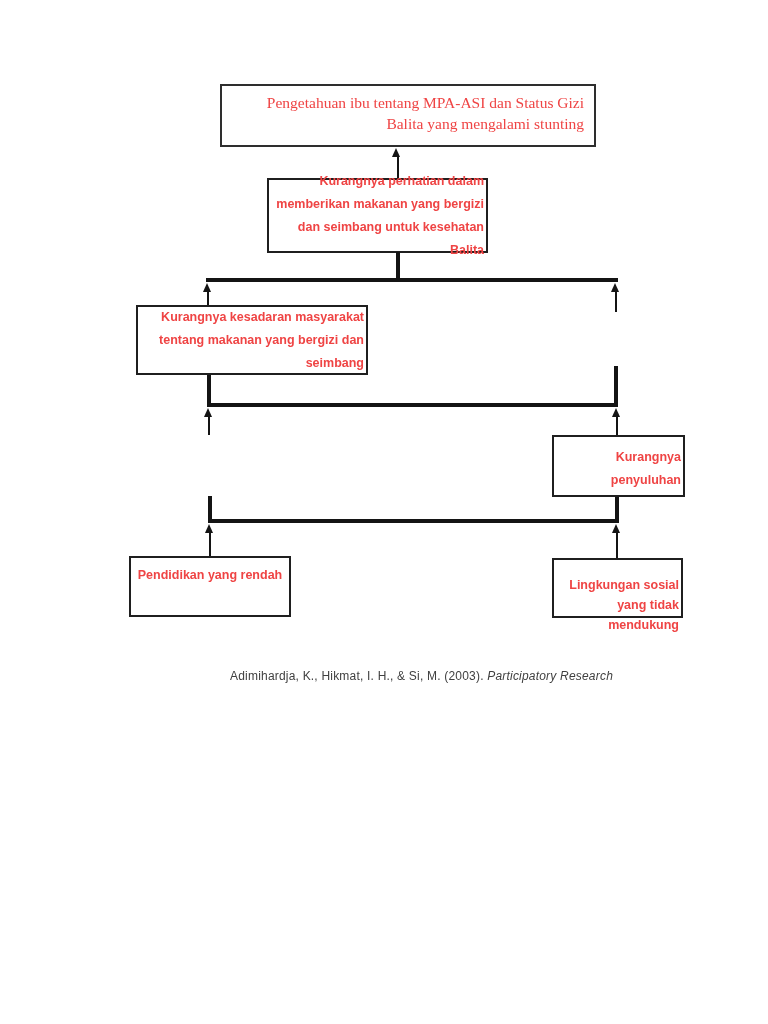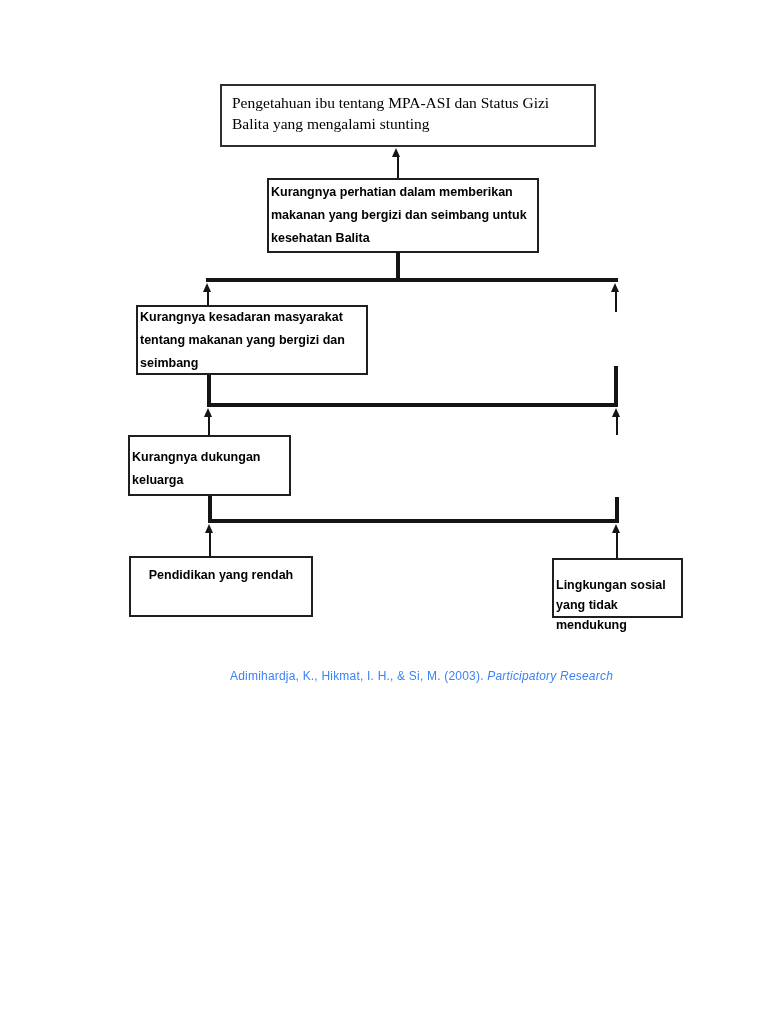--- a/index.html
+++ b/index.html
@@ -12,26 +12,26 @@
     overflow: hidden;
   }
   .node {
     position: absolute;
     box-sizing: border-box;
     border: 2px solid #1f1f1f;
     background: #ffffff;
     display: flex;
     align-items: center;
     justify-content: center;
-    text-align: left;
+    text-align: right;
     font-family: "Liberation Sans", sans-serif;
     font-weight: bold;
     font-size: 12.5px;
     line-height: 23px;
-    color: #000000;
+    color: #ef4444;
     padding: 0 2px;
   }
   .node.top-align { align-items: flex-start; }
   .node.serif {
     font-family: "Liberation Serif", serif;
     font-weight: normal;
     font-size: 15.5px;
     line-height: 21px;
     border-color: #2e2e2e;
     padding: 6px 10px 0 10px;
@@ -47,50 +47,50 @@
     height: 0;
     border-left: 4.5px solid transparent;
     border-right: 4.5px solid transparent;
     border-bottom: 9px solid #141414;
   }
   .citation-line {
     position: absolute;
     font-family: "Liberation Sans", sans-serif;
     font-size: 12px;
     line-height: 20px;
-    color: #3b82f6;
+    color: #404040;
     letter-spacing: 0.2px;
     white-space: nowrap;
   }
   .citation-line .it { font-style: italic; }
 </style>
 </head>
 <body>
 
 <div class="page">
 
   <div class="node serif" style="left:220px; top:84px; width:376px; height:63px;">
     <span>Pengetahuan ibu tentang MPA-ASI dan Status Gizi Balita yang mengalami stunting</span>
   </div>
 
-  <div class="node" style="left:267px; top:178px; width:272px; height:75px;">
+  <div class="node" style="left:267px; top:178px; width:221px; height:75px;">
     <span>Kurangnya perhatian dalam memberikan makanan yang bergizi dan seimbang untuk kesehatan Balita</span>
   </div>
 
   <div class="node" style="left:101px; top:305px; width:232px; height:70px;margin-left:35px;">
     <span>Kurangnya kesadaran masyarakat tentang makanan yang bergizi dan seimbang</span>
   </div>
 
 
-  <div class="node top-align" style="left:128px; top:435px; width:163px; height:61px; padding-top:9px;">
-    <span>Kurangnya dukungan keluarga</span>
+
+  <div class="node top-align" style="left:552px; top:435px; width:133px; height:62px; padding-top:9px;">
+    <span>Kurangnya penyuluhan</span>
   </div>
 
-
-  <div class="node top-align" style="left:129px; top:556px; width:184px; height:61px; padding-top:6px; white-space:nowrap;">
+  <div class="node top-align" style="left:129px; top:556px; width:162px; height:61px; padding-top:6px; white-space:nowrap;">
     <span>Pendidikan yang rendah</span>
   </div>
 
   <div class="node top-align" style="left:552px; top:558px; width:131px; height:60px; padding-top:15px; line-height:20px;">
     <span>Lingkungan sosial yang tidak mendukung</span>
   </div>
 
   <div class="arrowhead" style="left:392px; top:148px;"></div>
   <div class="line" style="left:397px; top:156px; width:2px; height:22px;"></div>
 

